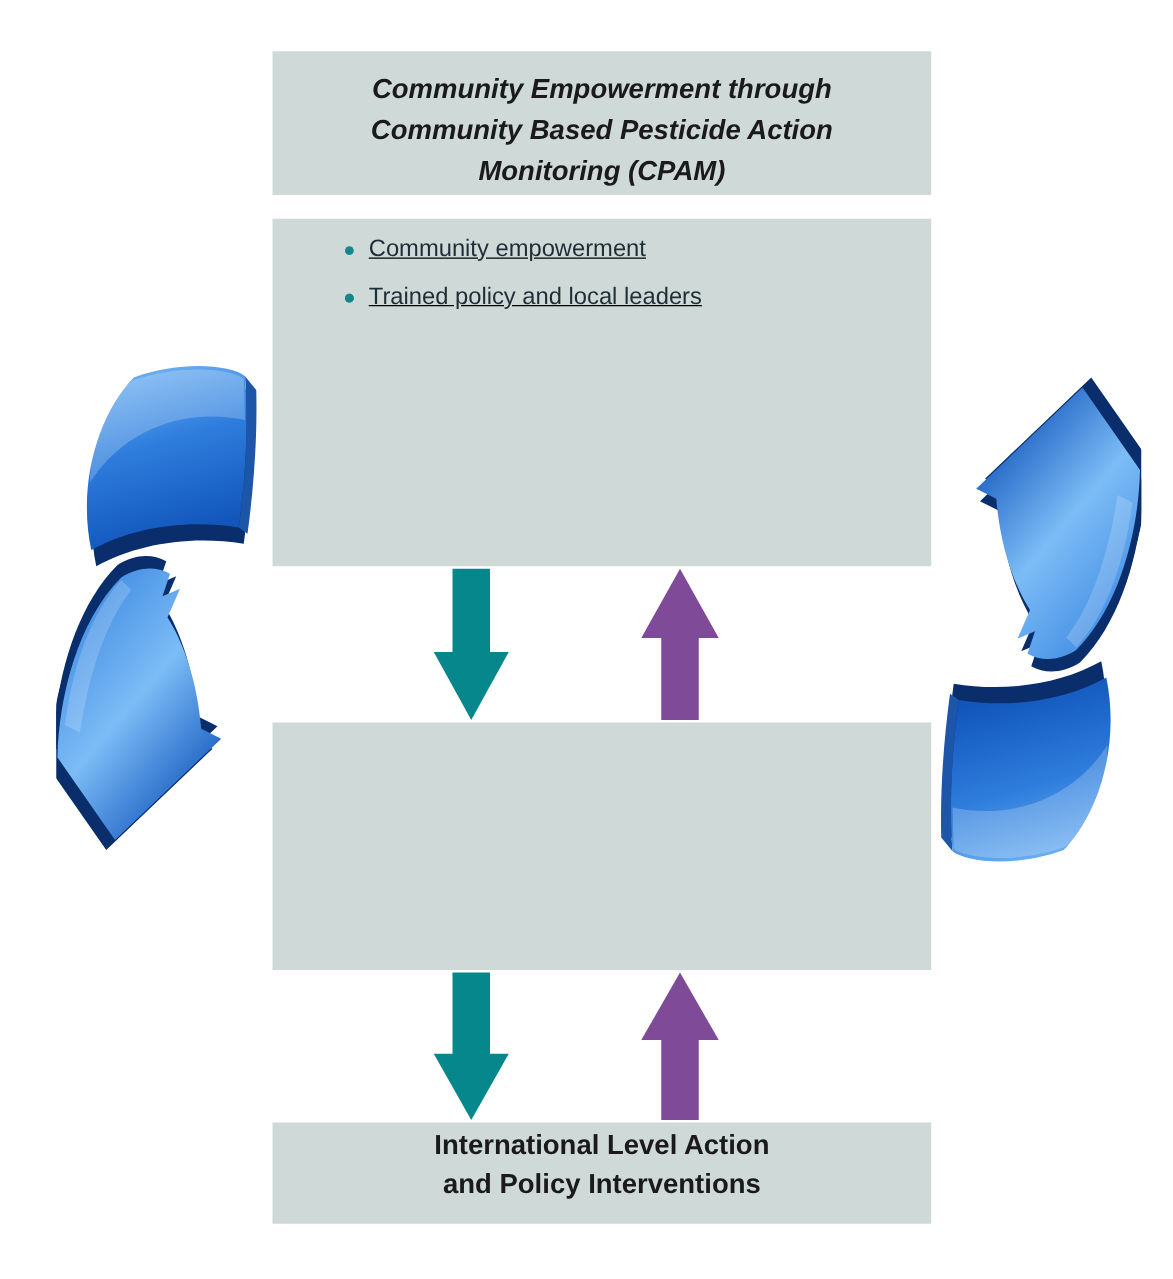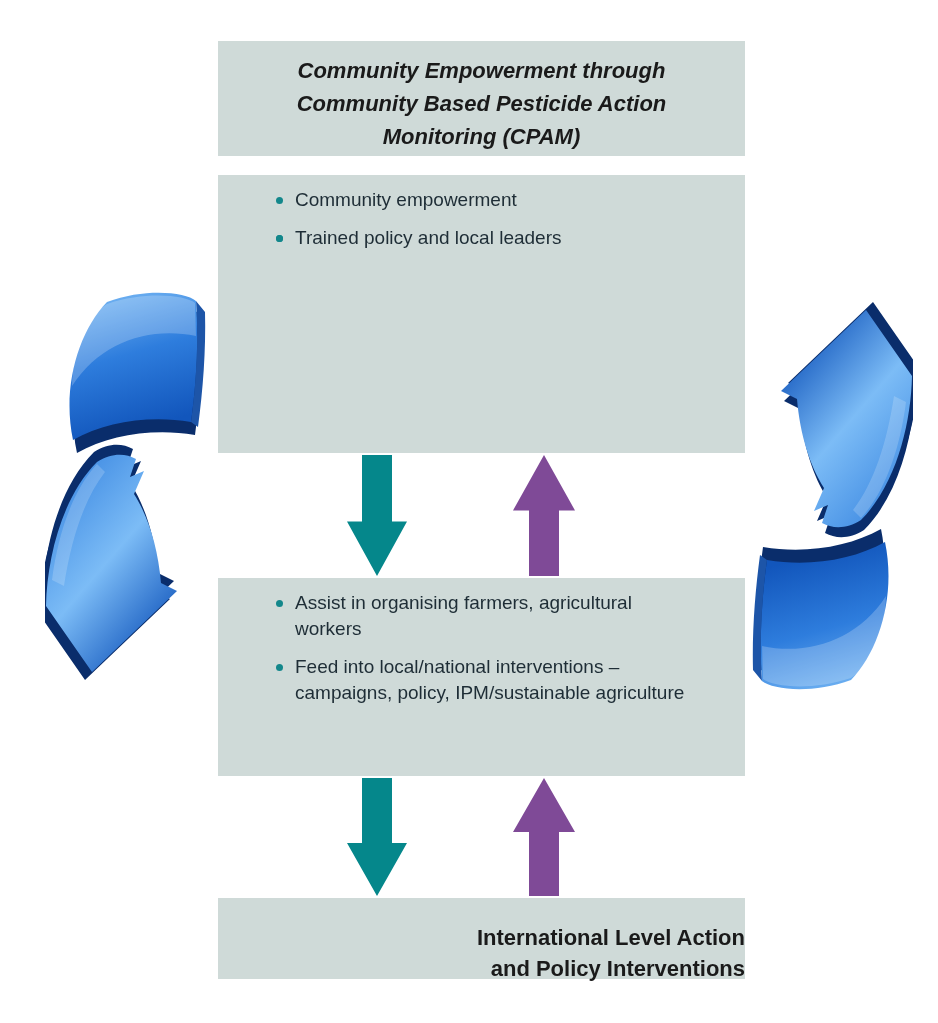--- a/index.html
+++ b/index.html
@@ -26,38 +26,38 @@
     color:var(--title-text);
     white-space:pre-line;
   }
   .monitoring-box{top:175px;height:278px;}
   .activity-box{top:578px;height:198px;}
   .box .heading{
     padding:15px 14px 0 14px;
     font-size:19px;line-height:26px;
     color:var(--body-text);
   }
-  .box ul{list-style:none;margin:12px 0 0 0;padding:0;}
+  .box ul{list-style:none;margin:12px 0 0 0;padding:0;text-decoration:underline;}
   .box li{
     position:relative;
     padding-left:77px;padding-right:12px;
     margin-bottom:12px;
     font-size:19px;line-height:26px;
     color:var(--body-text);
   }
   .dot{
     position:absolute;left:58px;top:10px;
     width:7px;height:7px;border-radius:50%;
     background:var(--bullet);
   }
   .li-text{white-space:pre-line;}
   .intl-box{top:898px;height:81px;}
   .intl-text{
-    padding-top:24px;
-    text-align:right;
+    padding-top:2px;
+    text-align:center;
     font-size:22px;font-weight:bold;
     line-height:31px;
     color:var(--title-text);
     white-space:pre-line;
   }
   .gap{position:absolute;left:218px;width:527px;}
   .gap1{top:453px;height:125px;}
   .gap2{top:776px;height:122px;}
   .teal-poly{fill:var(--teal-arrow);}
   .purple-poly{fill:var(--purple-arrow);}
@@ -91,32 +91,20 @@
       </li>
     </ul>
   </div>
 
   <svg class="gap gap1" viewBox="0 0 527 124" preserveAspectRatio="none">
     <polygon class="teal-poly" points="144,2 174,2 174,68 189,68 159,122 129,68 144,68"></polygon>
     <polygon class="purple-poly" points="311,122 311,57 295,57 326,2 357,57 341,57 341,122"></polygon>
   </svg>
 
   <div class="box activity-box">
-    <ul>
-      <li>
-        <span class="dot"></span>
-        <span class="li-text">Assist in organising farmers, agricultural
-workers</span>
-      </li>
-      <li>
-        <span class="dot"></span>
-        <span class="li-text">Feed into local/national interventions –
-campaigns, policy, IPM/sustainable agriculture</span>
-      </li>
-    </ul>
   </div>
 
   <svg class="gap gap2" viewBox="0 0 527 124" preserveAspectRatio="none">
     <polygon class="teal-poly" points="144,2 174,2 174,68 189,68 159,122 129,68 144,68"></polygon>
     <polygon class="purple-poly" points="311,122 311,57 295,57 326,2 357,57 341,57 341,122"></polygon>
   </svg>
 
   <div class="box intl-box">
     <div class="intl-text">International Level Action
 and Policy Interventions</div>

